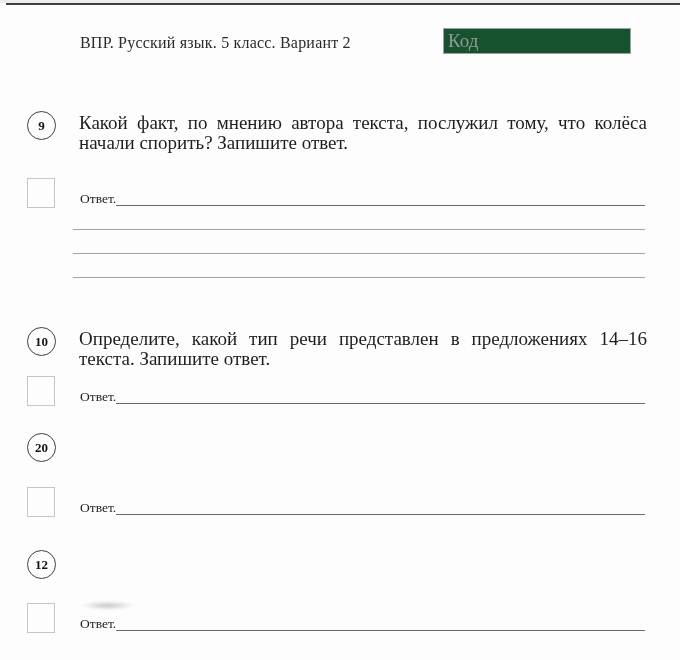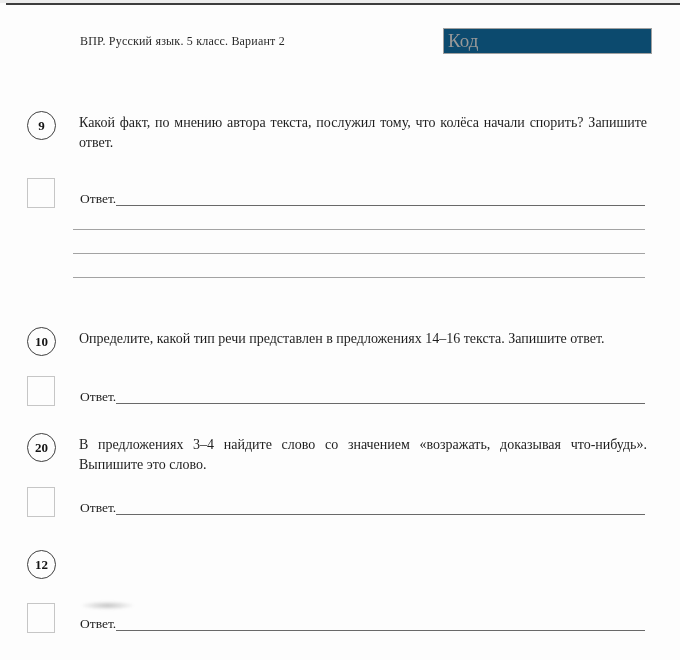--- a/index.html
+++ b/index.html
@@ -13,25 +13,25 @@
     background:#fdfdfd; overflow:hidden;
     color:#1e1e1e;
   }
   
   .top-strip { position:absolute; left:0; top:0; width:680px; height:3px; background:#ececec; }
   .top-rule  { position:absolute; left:6px; top:3px; width:674px; height:2px; background:#222; opacity:.88; }
 
   
   .doc-title {
     position:absolute; left:80px; top:34px;
-    font-size:12px; letter-spacing:.2px; color:#2a2a2a; white-space:nowrap;
+    font-size:16px; letter-spacing:.2px; color:#2a2a2a; white-space:nowrap;
   }
   .code-box {
-    position:absolute; left:443px; top:28px; width:209px; height:26px;
-    border:1px solid #a0a0a0; background:#0c4a6e; box-sizing:border-box;
+    position:absolute; left:443px; top:28px; width:188px; height:26px;
+    border:1px solid #a0a0a0; background:#14532d; box-sizing:border-box;
   }
   .code-label {
     position:absolute; left:4px; top:0px;
     font-size:19px; color:#989898; line-height:24px;
   }
 
   
   .question { position:absolute; left:0; right:0; }
   .question.q1 { top:111px; }
   .question.q2 { top:327px; }
@@ -45,21 +45,21 @@
   .q-row { position:relative; display:flex; align-items:flex-start; }
   .q-circle {
     flex:0 0 auto; margin-left:27px;
     width:27px; height:27px; border:1.6px solid #3f3f3f; border-radius:50%;
     display:flex; align-items:center; justify-content:center;
     background:#fdfdfd; box-sizing:content-box;
   }
   .q-num { font-weight:bold; font-size:13px; color:#141414; line-height:1; }
   .q-text {
     margin:0 12px 0 23px; padding-top:2px; width:568px;
-    font-size:14px; line-height:20px; text-align:justify; color:#1e1e1e;
+    font-size:19px; line-height:20px; text-align:justify; color:#1e1e1e;
   }
 
   .answer-area { position:absolute; left:0; right:0; height:120px;padding-left:24px; }
   .score-box {
     position:absolute; left:27px; top:0;
     width:28px; height:30px; border:1px solid #c6c6c6; background:#fdfdfd;
     box-sizing:border-box;
   }
   .answer-label {
     position:absolute; left:80px; top:13px;
@@ -118,21 +118,20 @@
           <span class="score-box"></span>
           <span class="answer-label">Ответ.</span>
           <span class="answer-line first"></span>
         </div>
       </section>
       <section class="question q3">
         <div class="q-row">
           <span class="q-circle">
             <span class="q-num">20</span>
           </span>
-          <p class="q-text">В предложениях 3–4 найдите слово со значением «возражать, доказывая что-нибудь». Выпишите это слово.</p>
         </div>
         <div class="answer-area">
           <span class="score-box"></span>
           <span class="answer-label">Ответ.</span>
           <span class="answer-line first"></span>
         </div>
       </section>
       <section class="question q4">
         <div class="q-row">
           <span class="q-circle">

